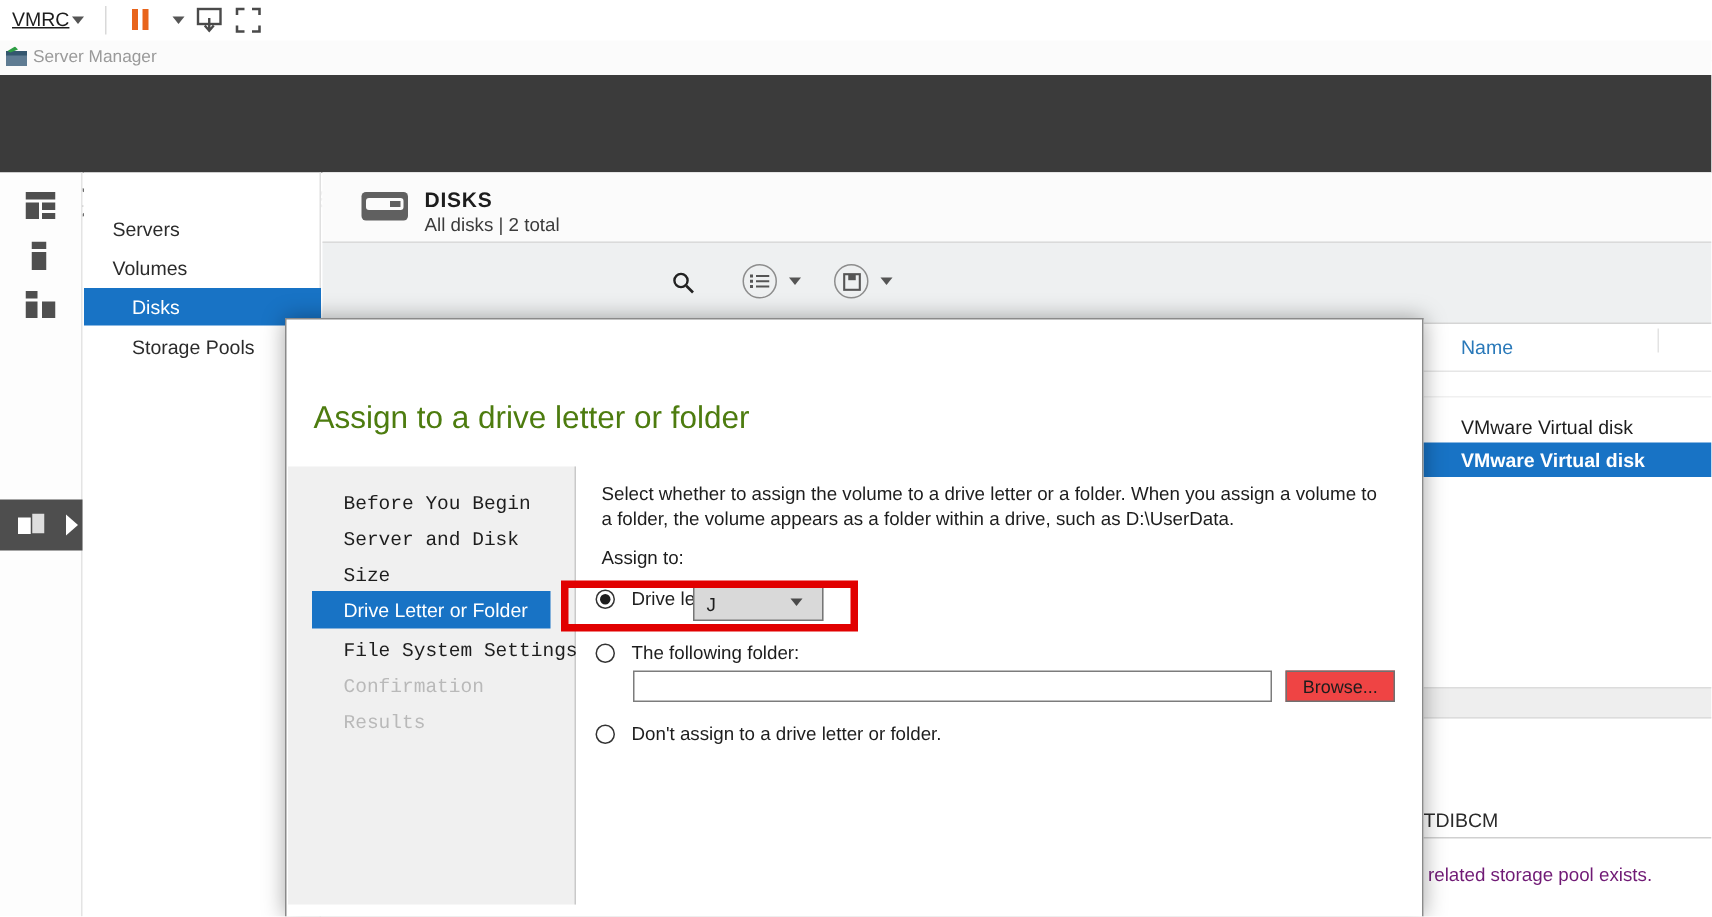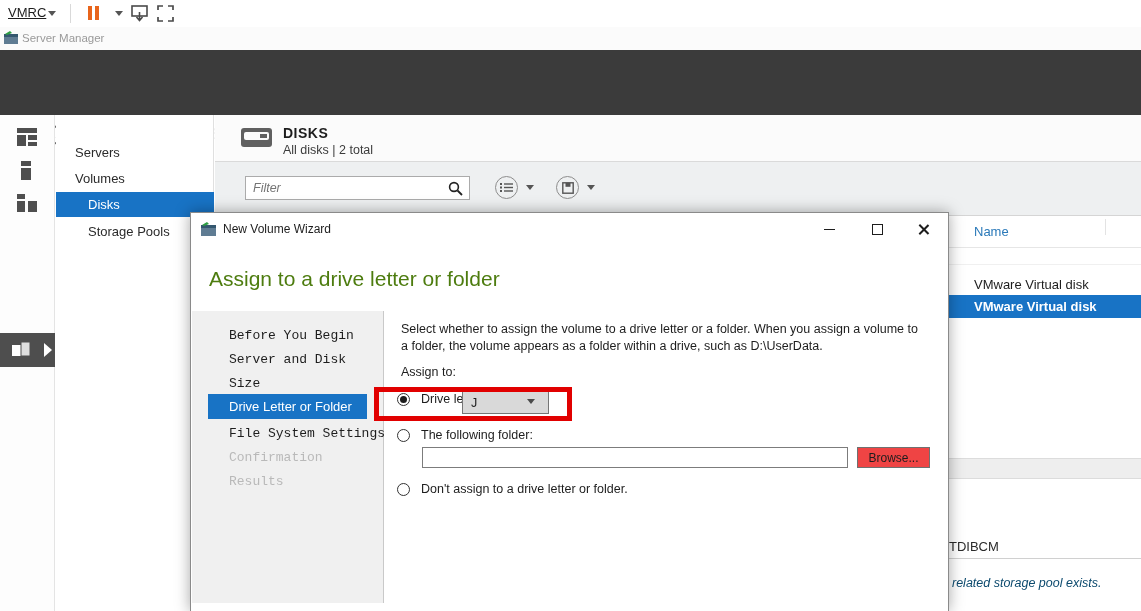--- a/index.html
+++ b/index.html
@@ -63,21 +63,21 @@
   
   #col-name { left:974px; top:224px; font-size:13px; color:#2a79b9; }
   #col-div { left:1105px; top:219px; width:1px; height:16px; background:#e3e3e3; }
   .hline { height:1px; background:#e6e6e6; }
   #row1 { left:974px; top:277px; font-size:13px; color:#1d1d1d; }
   #row2-bar { left:215px; top:295px; width:926px; height:23px; background:#1873c5; }
   #row2-text { left:974px; top:299px; font-size:13px; color:#ffffff; font-weight:bold; }
   #section-band { left:215px; top:458px; width:926px; height:21px; background:#eeeeee; border-top:1px solid #dcdcdc; border-bottom:1px solid #dcdcdc; }
   #partial-server { left:949px; top:539px; font-size:13px; color:#2b2b2b; }
   #bottom-line { left:215px; top:558px; width:926px; }
-  #partial-note { left:952px; top:576px; font-size:12.5px; font-style:italic; color:#0c4a6e; }
+  #partial-note { left:952px; top:576px; font-size:12.5px; color:#701a75; }
 
   
   #wizard { left:190px; top:212px; width:759px; height:399px; background:#ffffff; border:1px solid #8a8a8a; border-bottom:none; box-shadow:0 0 14px rgba(0,0,0,0.35); z-index:10; }
   #wiz-titlebar { left:0; top:0; width:757px; height:31px; background:#ffffff; }
   #wiz-title { left:32px; top:9px; font-size:12px; color:#1d1d1d; }
   .winbtn { top:6px; width:28px; height:20px; display:flex; align-items:center; justify-content:center; color:#1d1d1d; }
   #btn-min { left:624px; } #btn-max { left:672px; } #btn-close { left:718px; }
   #min-glyph { width:11px; height:1px; background:#1d1d1d; }
   #max-glyph { width:11px; height:11px; border:1px solid #1d1d1d; }
   #close-glyph { position:relative; width:13px; height:13px; }
@@ -194,21 +194,20 @@
   <div class="abs" id="content-hdr"></div>
   <svg class="abs" style="left:240px;top:124px;" width="34" height="28">
     <rect x="1" y="4" width="31" height="19" rx="3" fill="#606060"></rect>
     <rect x="4" y="8" width="25" height="8" rx="2" fill="#fbfbfb"></rect>
     <rect x="20" y="10" width="7" height="4" fill="#606060"></rect>
   </svg>
   <div class="abs" id="disks-title">DISKS</div>
   <div class="abs" id="disks-sub">All disks | 2 total</div>
 
   <div class="abs" id="tools-band"></div>
-  <input class="abs" id="filter-input" placeholder="Filter" style="">
   <svg class="abs" style="left:448px;top:181px;" width="16" height="16">
     <circle cx="6" cy="6" r="4.4" fill="none" stroke="#222" stroke-width="1.6"></circle>
     <line x1="9.5" y1="9.5" x2="14" y2="14" stroke="#222" stroke-width="1.8"></line>
   </svg>
   <div class="abs circ-btn" id="listview-btn">
     <svg width="13" height="11">
       <g stroke="#555" stroke-width="1.4">
           <line x1="4" y1="2" x2="13" y2="2"></line>
           <line x1="4" y1="5.5" x2="13" y2="5.5"></line>
           <line x1="4" y1="9" x2="13" y2="9"></line>
@@ -235,37 +234,20 @@
   <div class="abs hline" style="left:215px;top:264px;width:926px;background:#f0f0f0;"></div>
   <div class="abs" id="row1">VMware Virtual disk</div>
   <div class="abs" id="row2-bar"></div>
   <div class="abs" id="row2-text">VMware Virtual disk</div>
   <div class="abs" id="section-band"></div>
   <div class="abs" id="partial-server">TDIBCM</div>
   <div class="abs hline" id="bottom-line" style="background:#d0d0d0;"></div>
   <div class="abs" id="partial-note">related storage pool exists.</div>
 
   <div class="abs" id="wizard">
-    <div class="abs" id="wiz-titlebar">
-      <svg class="abs" style="left:10px;top:9px;" width="16" height="14">
-        <rect x="0" y="5" width="15" height="9" fill="#5f7c93"></rect>
-        <rect x="0" y="3" width="15" height="3" fill="#34576f"></rect>
-        <path d="M1 3 L6 0 L8 2 L3 4 Z" fill="#2e9e44"></path>
-      </svg>
-      <div class="abs" id="wiz-title">New Volume Wizard</div>
-      <div class="abs winbtn" id="btn-min">
-          <div id="min-glyph"></div>
-        </div>
-      <div class="abs winbtn" id="btn-max">
-          <div id="max-glyph"></div>
-        </div>
-      <div class="abs winbtn" id="btn-close">
-          <div id="close-glyph"></div>
-        </div>
-    </div>
 
     <div class="abs" id="wiz-heading">Assign to a drive letter or folder</div>
 
     <div class="abs" id="wiz-nav"></div>
     <div class="abs wnav" style="top:115px;">Before You Begin</div>
     <div class="abs wnav" style="top:139px;">Server and Disk</div>
     <div class="abs wnav" style="top:163px;">Size</div>
     <div class="abs" id="wnav-selected-bar"></div>
     <div class="abs" id="wnav-selected-label">Drive Letter or Folder</div>
     <div class="abs wnav" style="top:213px;">File System Settings</div>

